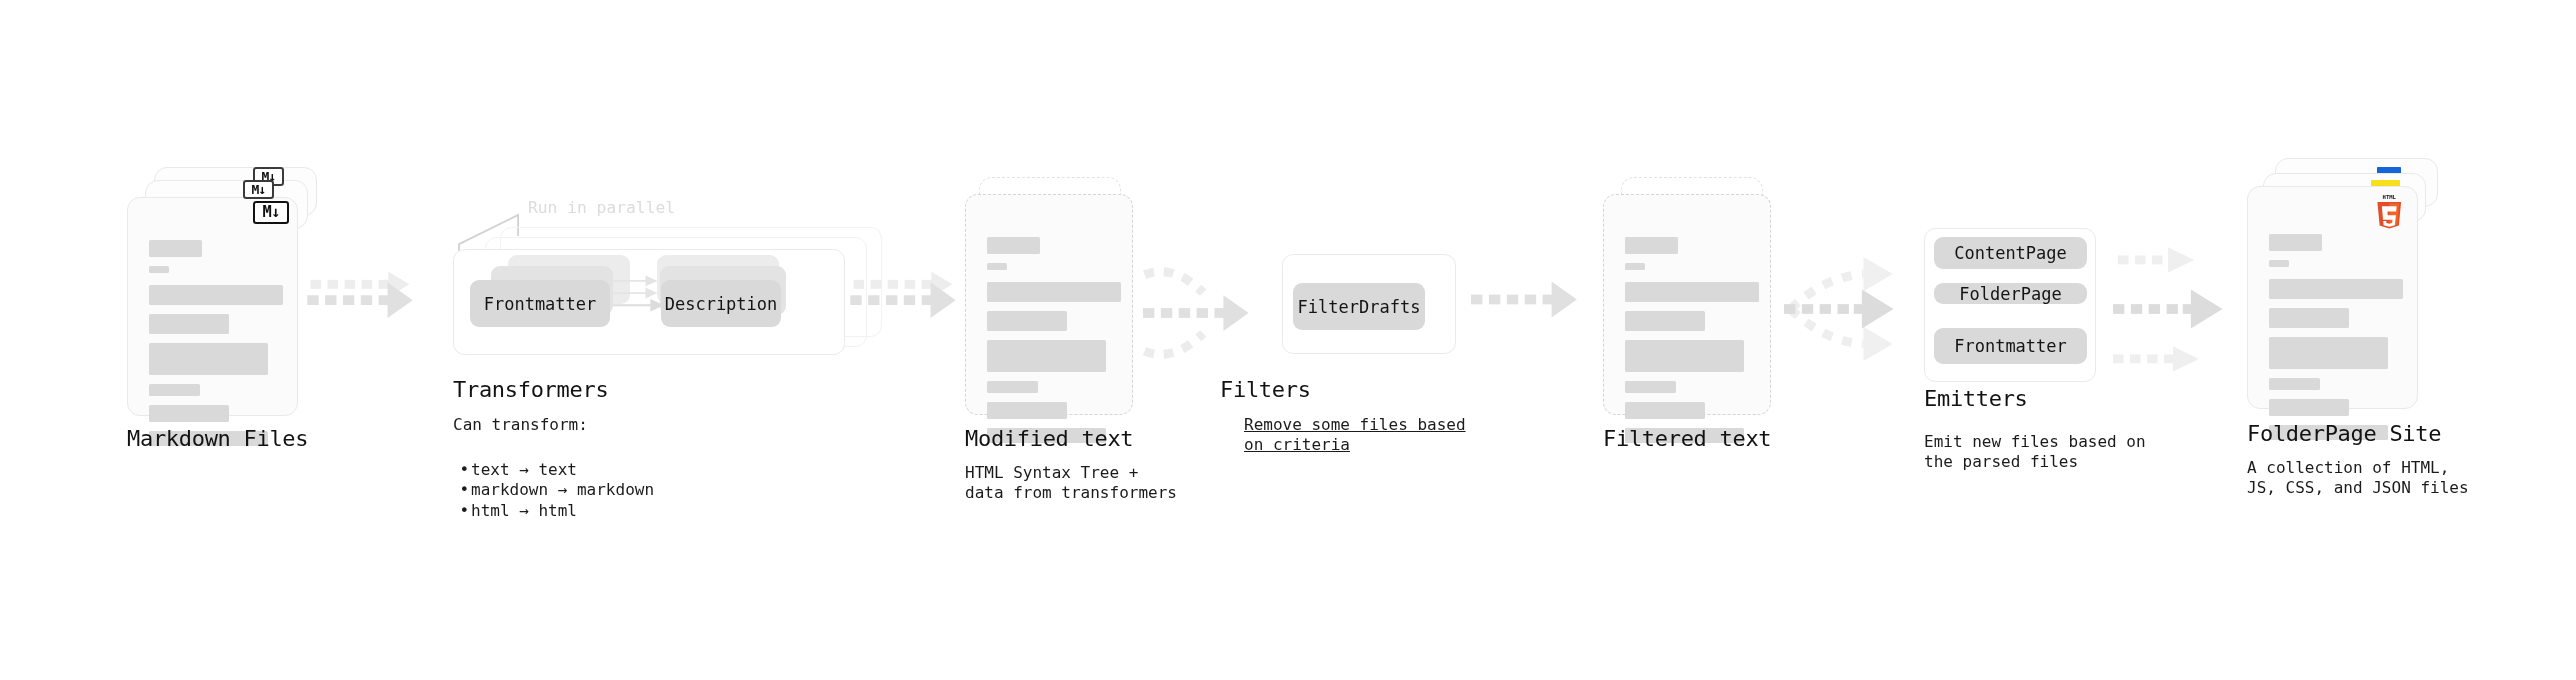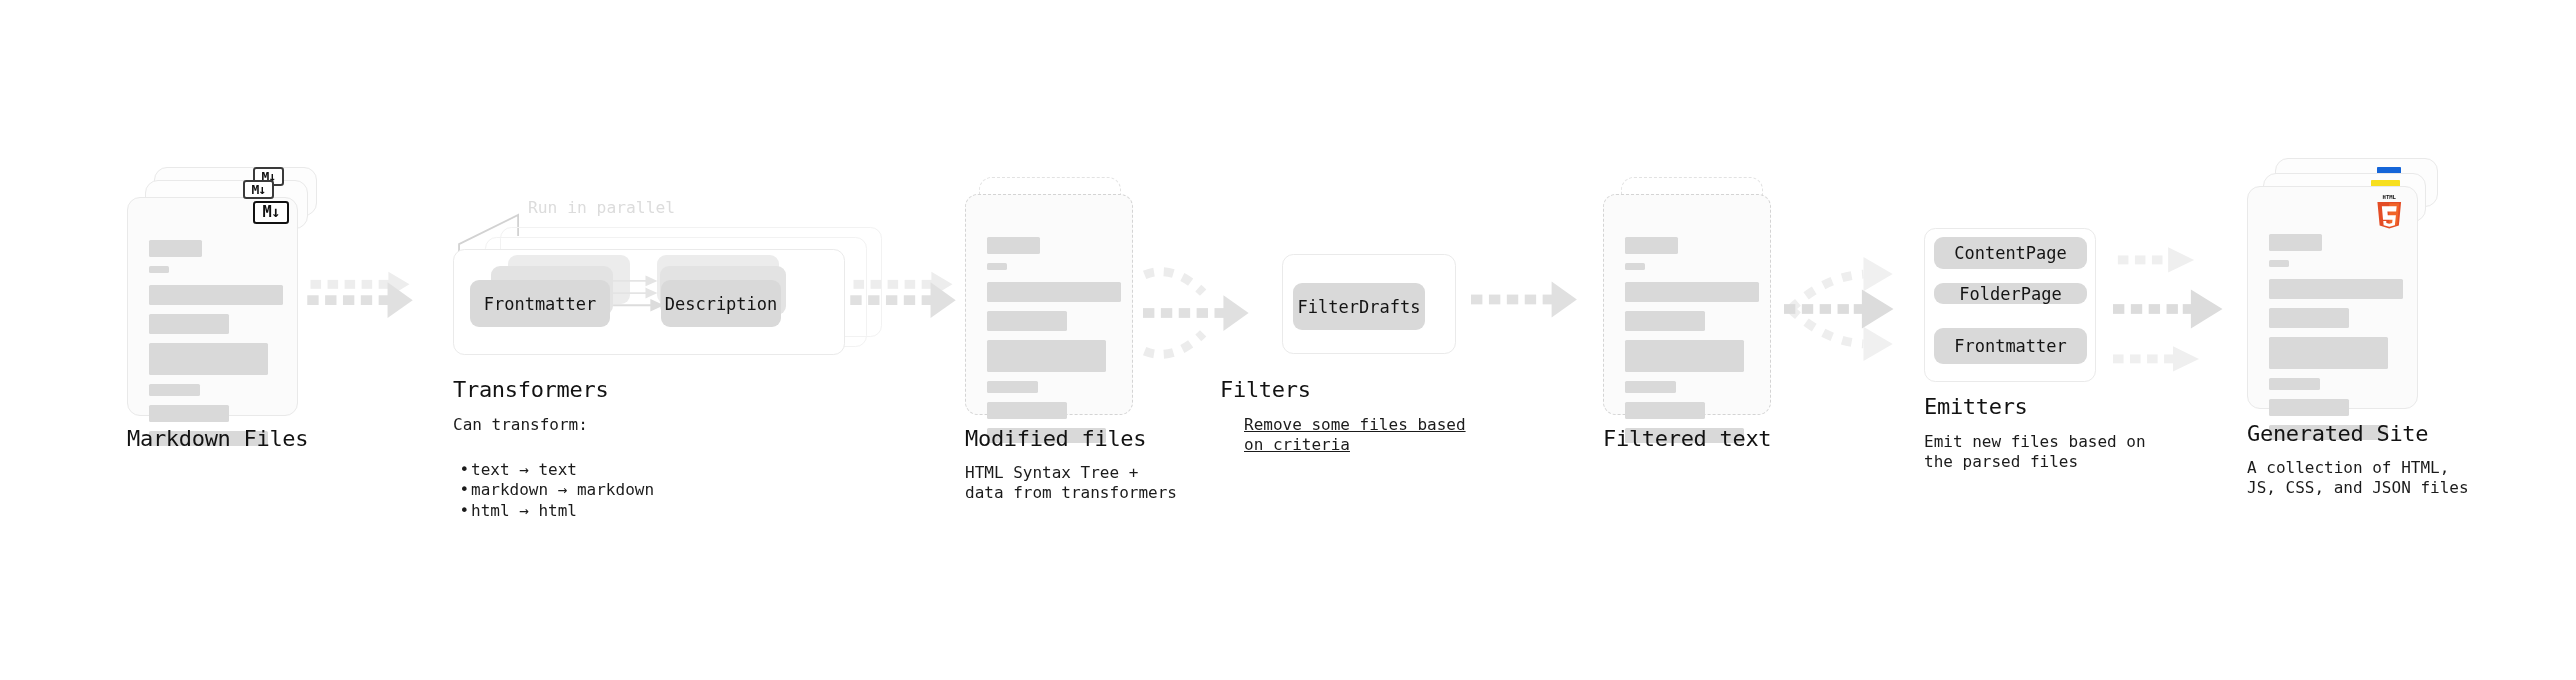--- a/index.html
+++ b/index.html
@@ -219,21 +219,21 @@
       <div class="bar" style="width:53px; height:17px;"></div>
       <div class="bar" style="width:19.5px; height:7.3px; margin-bottom:11.4px;"></div>
       <div class="bar" style="width:134px; height:20.3px;"></div>
       <div class="bar" style="width:80px; height:20.3px;"></div>
       <div class="bar" style="width:119px; height:32px;"></div>
       <div class="bar" style="width:51px; height:11.4px;"></div>
       <div class="bar" style="width:80px; height:17px;"></div>
       <div class="bar" style="width:119px; height:15.4px;"></div>
     </div>
   </div>
-  <div class="caption" style="left:965px; top:426px;">Modified files</div>
+  <div class="caption" style="left:965px; top:426px;">Modified text</div>
   <div class="subcaption" style="left:965px; top:463px;">HTML Syntax Tree +
 data from transformers</div>
 
   <svg class="arrow" style="left:1143px; top:260px;" width="130" height="106" viewBox="0 0 160 130">
     <g fill="#ececec">
       <path d="M2 18 q36 -14 72 22" fill="none" stroke="#ececec" stroke-width="11" stroke-dasharray="12 12"></path>
       <path d="M2 112 q36 14 72 -22" fill="none" stroke="#ececec" stroke-width="11" stroke-dasharray="12 12"></path>
     </g>
     <g fill="#e0e0e0">
       <rect x="0" y="59" width="14" height="12"></rect>
@@ -290,21 +290,21 @@
       <rect x="86" y="84" width="14" height="12"></rect>
       <path d="M96 66 L135 90 L96 114 Z"></path>
     </g>
   </svg>
 
   <div class="group" style="left:1924px; top:228px; width:172px; height:154px;"></div>
   <div class="pill" style="left:1934px; top:237px; width:153px; height:32px;">ContentPage</div>
   <div class="pill" style="left:1934px; top:283px; width:153px; height:21px;">FolderPage</div>
   <div class="pill" style="left:1934px; top:328px; width:153px; height:36px;">Frontmatter</div>
 
-  <div class="caption" style="left:1924px; top:394px;text-align:right;">Emitters</div>
+  <div class="caption" style="left:1924px; top:386px;text-align:right;">Emitters</div>
   <div class="subcaption" style="left:1924px; top:432px;">Emit new files based on
 the parsed files</div>
 
   <svg class="arrow" style="left:2113px; top:236px;" width="146" height="146" viewBox="0 0 180 180">
     <g fill="#efefef">
       <rect x="6" y="24" width="13" height="11"></rect>
         <rect x="27" y="24" width="13" height="11"></rect>
       <rect x="48" y="24" width="13" height="11"></rect>
         <rect x="69" y="24" width="13" height="11"></rect>
       <path d="M68 14 L100 29.5 L68 45 Z"></path>
@@ -344,18 +344,18 @@
     </div>
   </div>
 
   <svg class="html5-badge" style="left:2373px; top:193px;" viewBox="0 0 40 50">
     <text x="20" y="8" font-size="7.5" font-weight="700" fill="#111" text-anchor="middle" font-family="DejaVu Sans Mono, monospace">HTML</text>
     <path d="M4 12 L7 44 L20 48 L33 44 L36 12 Z" fill="#e44d26"></path>
     <path d="M20 14 L20 46.2 L30.8 42.8 L33.3 14 Z" fill="#f16529"></path>
     <path d="M10 18 h20 l-0.7 7 H17.5 l0.5 5 h11 l-1.4 13.5 L20 45.5 l-7.6 -2 -0.5 -5.6 h4 l0.25 2.8 3.85 1 3.9 -1 0.5 -4.7 H11.6 Z" fill="#ffffff"></path>
   </svg>
 
-  <div class="caption" style="left:2247px; top:421px;">Generated Site</div>
+  <div class="caption" style="left:2247px; top:421px;">FolderPage Site</div>
   <div class="subcaption" style="left:2247px; top:458px;">A collection of HTML,
 JS, CSS, and JSON files</div>
 
 </div>
 
 
 </body></html>

